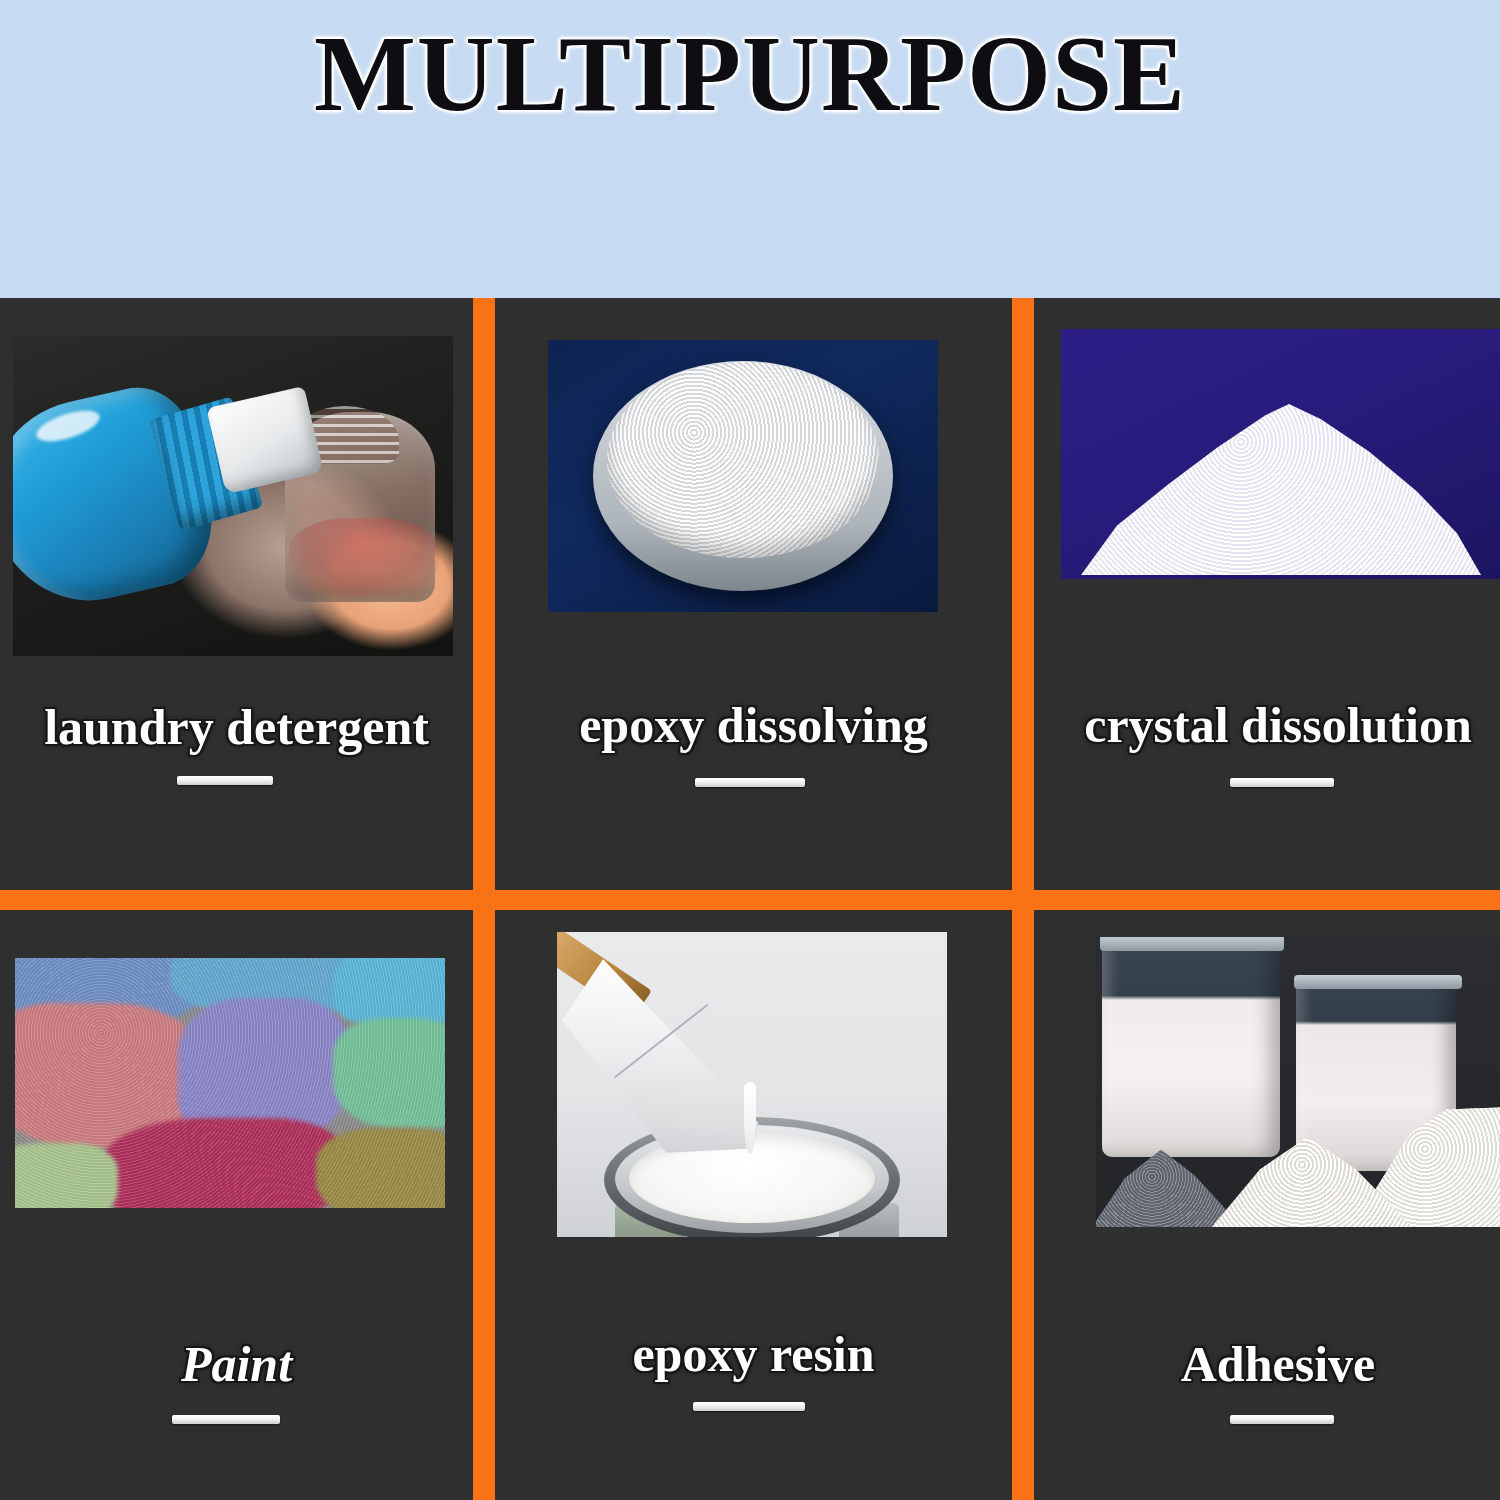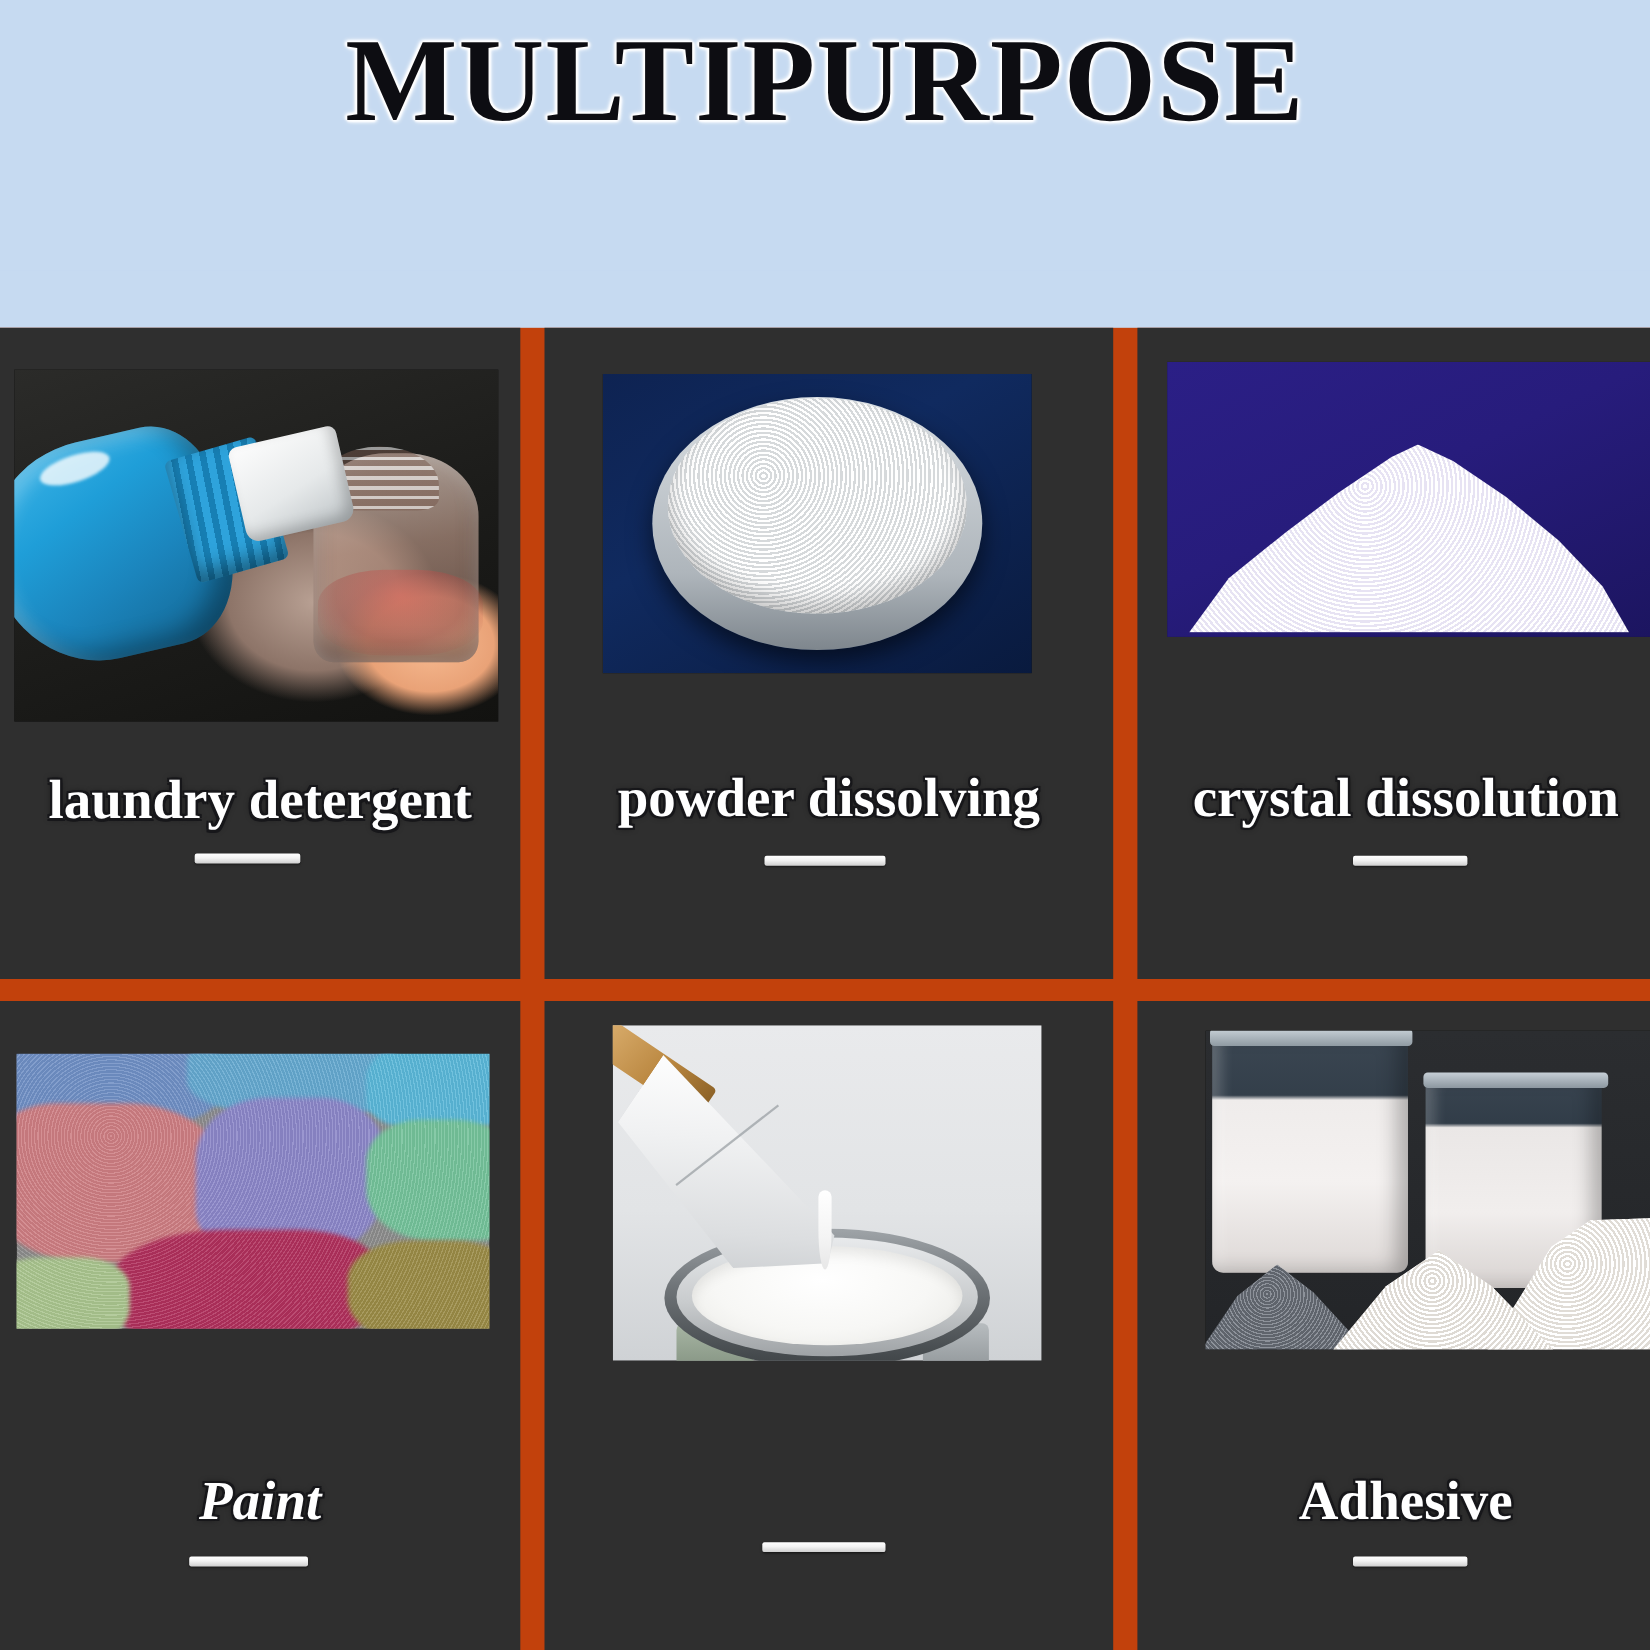--- a/index.html
+++ b/index.html
@@ -35,21 +35,21 @@
   }
 
   
   .grid {
     position:absolute; left:0; top:298px; width:1500px; height:1202px;
     display:grid;
     grid-template-columns:473px 517px 488px;
     grid-template-rows:592px 610px;
     column-gap:22px;
     row-gap:20px;
-    background:#c2410c;
+    background:#f97316;
   }
   .cell {
     position:relative;
     background:#2f2f2f;
     overflow:hidden;
   }
   .cell-photo {
     position:absolute;
     overflow:hidden;
     background:#111;
@@ -345,21 +345,21 @@
       <div class="cell-rule"></div>
     </div>
 
     <div class="cell" id="c2">
       <div class="cell-photo">
         <div class="ph-powder">
           <div class="dish"></div>
           <div class="dish-in"></div>
         </div>
       </div>
-      <div class="cell-label">powder dissolving</div>
+      <div class="cell-label">epoxy dissolving</div>
       <div class="cell-rule"></div>
     </div>
 
     <div class="cell" id="c3">
       <div class="cell-photo">
         <div class="ph-crystal">
           <div class="heap"></div>
         </div>
       </div>
       <div class="cell-label">crystal dissolution</div>
@@ -392,20 +392,21 @@
           <div class="can-side-r"></div>
           <div class="can-out"></div>
           <div class="can-rim"></div>
           <div class="can-paint"></div>
           <div class="handle"></div>
           <div class="blade"></div>
           <div class="blade-seam"></div>
           <div class="drip"></div>
         </div>
       </div>
+      <div class="cell-label">epoxy resin</div>
       <div class="cell-rule"></div>
     </div>
 
     <div class="cell" id="c6">
       <div class="cell-photo">
         <div class="ph-adh">
           <div class="jar-a"></div>
           <div class="jar-a-rim"></div>
           <div class="jar-b"></div>
           <div class="jar-b-rim"></div>

